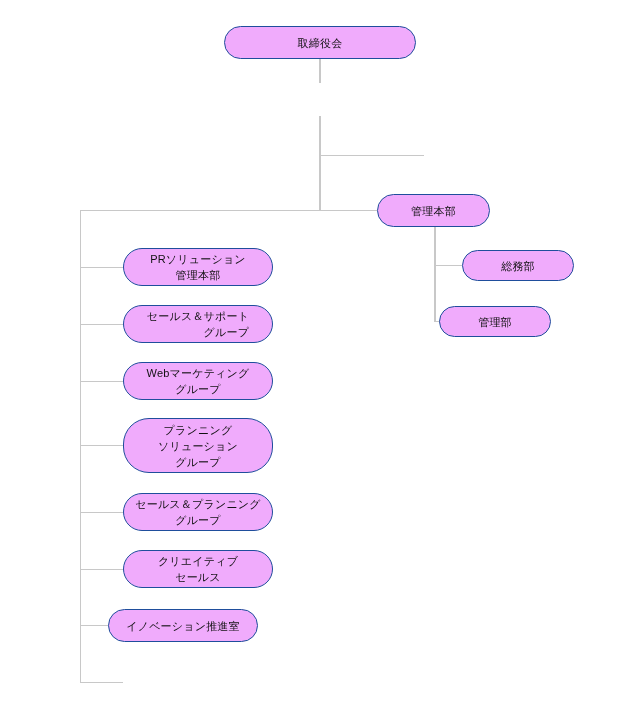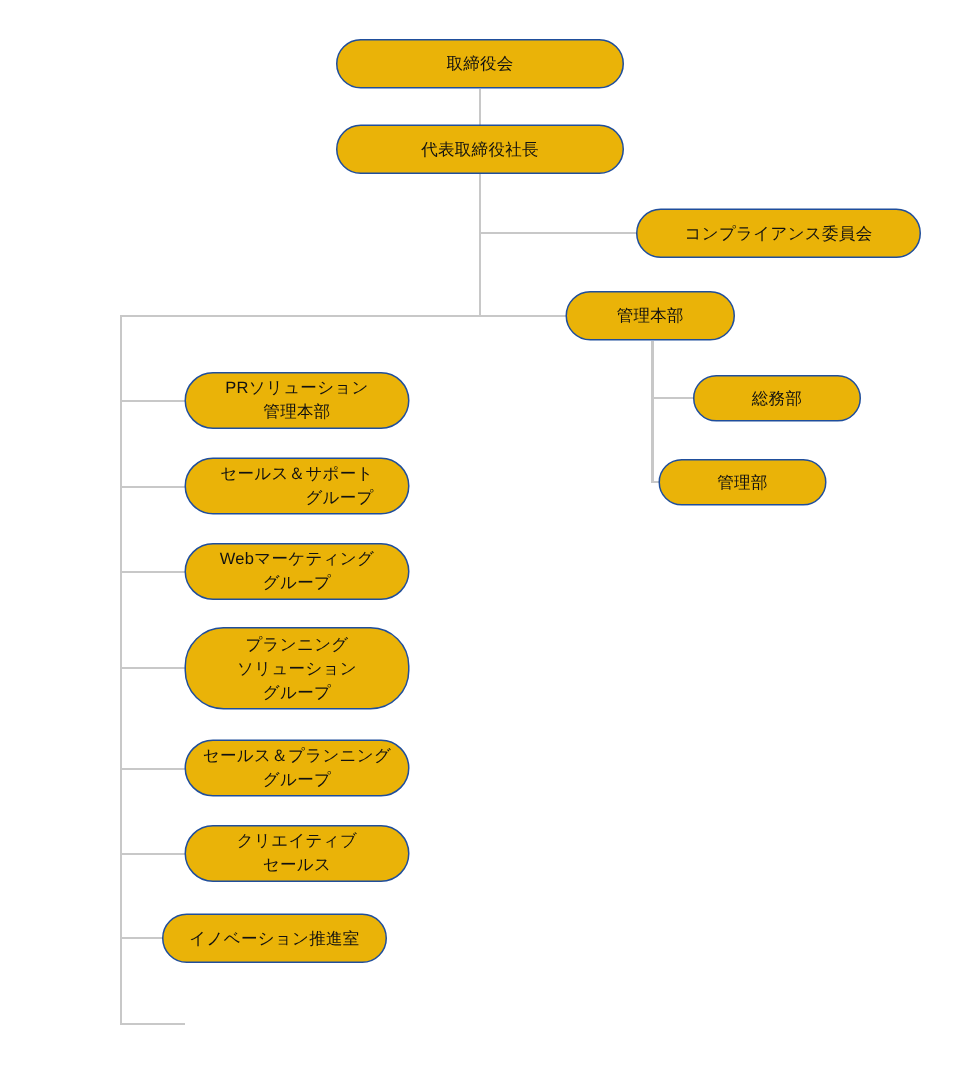--- a/index.html
+++ b/index.html
@@ -26,21 +26,21 @@
     left: 0;
     top: 0;
     width: 640px;
     height: 725px;
     pointer-events: none;
   }
   .node {
     position: absolute;
     box-sizing: border-box;
     border: 1.6px solid #1f4e9c;
-    background: #eab308;
+    background: #f0abfc;
     border-radius: 999px;
     display: flex;
     align-items: center;
     justify-content: center;
     text-align: center;
     color: #111111;
     font-size: 11px;
     line-height: 16px;
     letter-spacing: 0.2px;
     white-space: pre-line;
@@ -77,23 +77,21 @@
       <line x1="80" y1="445.5" x2="123" y2="445.5"></line>
       <line x1="80" y1="512.5" x2="123" y2="512.5"></line>
       <line x1="80" y1="569.5" x2="123" y2="569.5"></line>
       <line x1="80" y1="625.5" x2="123" y2="625.5"></line>
       <line x1="80" y1="682.5" x2="123" y2="682.5"></line>
     </g>
   </svg>
 
   <div class="node" style="left:224px; top:26px; width:192px; height:33px;">取締役会</div>
 
-  <div class="node" style="left:224px; top:83px; width:192px; height:33px;">代表取締役社長</div>
 
-  <div class="node" style="left:424px; top:139px; width:190px; height:33px;">コンプライアンス委員会</div>
 
   <div class="node" style="left:377px; top:194px; width:113px; height:33px;">管理本部</div>
 
   <div class="node" style="left:462px; top:250px; width:112px; height:31px;">総務部</div>
 
   <div class="node" style="left:439px; top:306px; width:112px; height:31px;">管理部</div>
 
   <div class="node tall" style="left:123px; top:248px; width:150px; height:38px;">PRソリューション
 管理本部</div>
 

